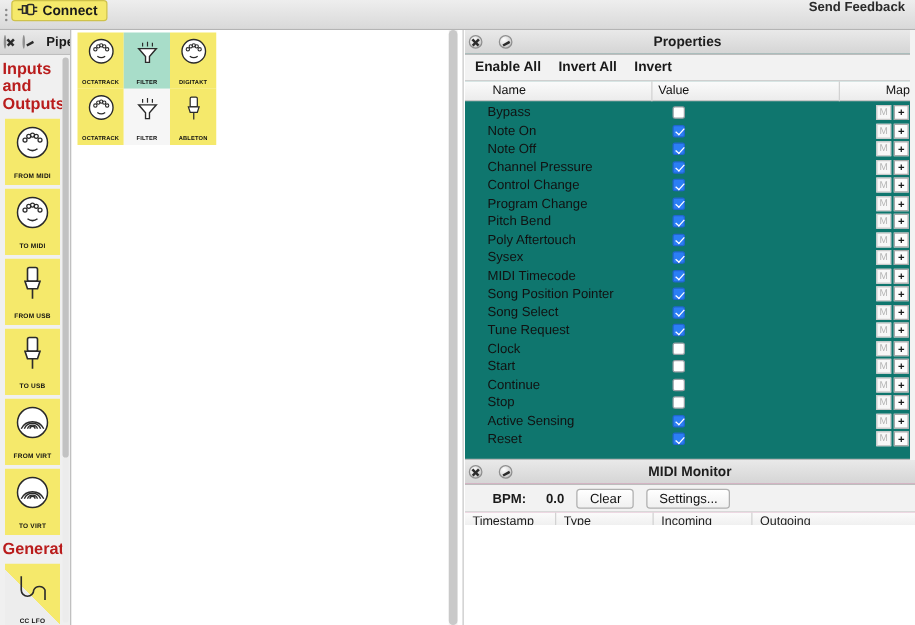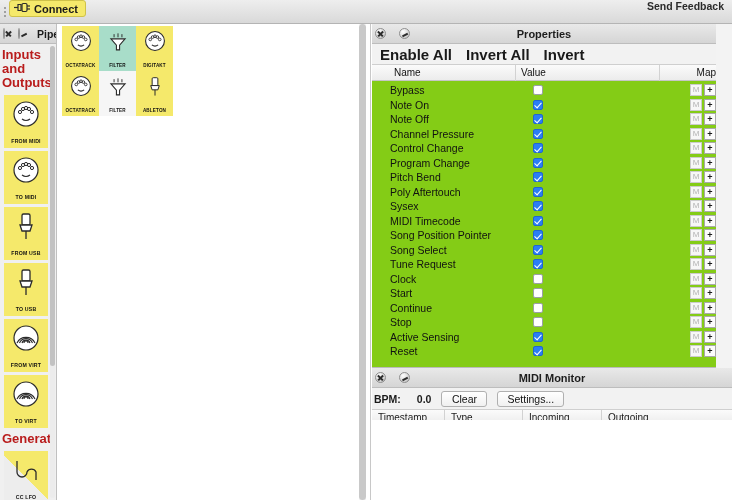--- a/index.html
+++ b/index.html
@@ -96,32 +96,32 @@
     font-size: 4.6px; font-weight: bold; letter-spacing: .15px; color: #111;
   }
   .canvas-scroll {
     position: absolute; top: 0; right: 4px; width: 7px; bottom: 0; background: #f4f4f4;
   }
   .canvas-scroll i { display: block; width: 7px; height: 476px; background: #c9c9c9; border-radius: 4px; }
 
   
   .right { position: absolute; top: 24px; left: 372px; width: 360px; height: 476px; background: #f3f3f3; }
 
-  .props { position: absolute; top: 0; left: 0; right: 16px; height: 344px; background: #84cc16;
+  .props { position: absolute; top: 0; left: 0; right: 4px; height: 344px; background: #0f766e;
            border-bottom: 1px solid #bbb; }
   .props .panel-head { position: relative; }
   .panel-title {
     position: absolute; left: 0; right: 0; text-align: center;
     font-size: 11px; font-weight: bold; color: #1d1d1d;
   }
   .toolbar {
     height: 21px; display: flex; align-items: center; gap: 14px; padding-left: 8px;
     background: #f2f2f2; border-bottom: 1px solid #cfcfcf;
   }
-  .toolbar span { font-size: 15px; font-weight: bold; cursor: pointer; text-align: right; }
+  .toolbar span { font-size: 11px; font-weight: bold; cursor: pointer; text-align: right; }
   .thead {
     height: 16px; display: flex; align-items: center;
     background: linear-gradient(#fbfbfb, #ececec); border-bottom: 1px solid #c6c6c6;
     font-size: 10px; color: #111;
   }
   .thead .c1 { width: 162px; padding-left: 22px; border-right: 1px solid #d2d2d2; height: 16px; line-height: 16px; }
   .thead .c2 { width: 164px; padding-left: 5px; border-right: 1px solid #d2d2d2; height: 16px; line-height: 16px; }
   .thead .c3 { flex: 1; padding-left: 5px; height: 16px; line-height: 16px; margin-left: 32px; }
   .rows { position: absolute; top: 59px; left: 0; right: 0; bottom: 0; overflow: hidden; }
   .row { height: 14.5px; display: flex; align-items: center; font-size: 10.5px; }
@@ -140,21 +140,21 @@
     font-size: 8px; line-height: 10px; text-align: center; color: #b3b3b3; cursor: pointer;
   }
   .pbtn2 {
     width: 12px; height: 12px; border: 1px solid #a9a9a9; background: #fcfcfc;
     font-size: 9px; line-height: 10px; text-align: center; color: #1a1a1a;
     font-weight: bold; cursor: pointer;
   }
 
   .monitor { position: absolute; top: 344px; left: 0; right: 0; bottom: 0; background: #ec4899; }
   .mon-toolbar {
-    height: 22px; display: flex; align-items: center; gap: 10px; padding-left: 2px;
+    height: 22px; display: flex; align-items: center; gap: 10px; padding-left: 22px;
     background: #f2f2f2; border-bottom: 1px solid #cfcfcf;
   }
   .mon-toolbar .bpm-lbl { font-size: 10.5px; font-weight: bold; }
   .mon-toolbar .bpm-val { font-size: 10.5px; font-weight: bold; margin-left: 6px; }
   .btn {
     height: 16px; min-width: 46px; padding: 0 9px; border: 1px solid #b0b0b0; border-radius: 3px;
     background: linear-gradient(#ffffff, #f0f0f0); font-size: 10.5px; color: #111;
     display: flex; align-items: center; justify-content: center; cursor: pointer;
   }
   .mhead {

